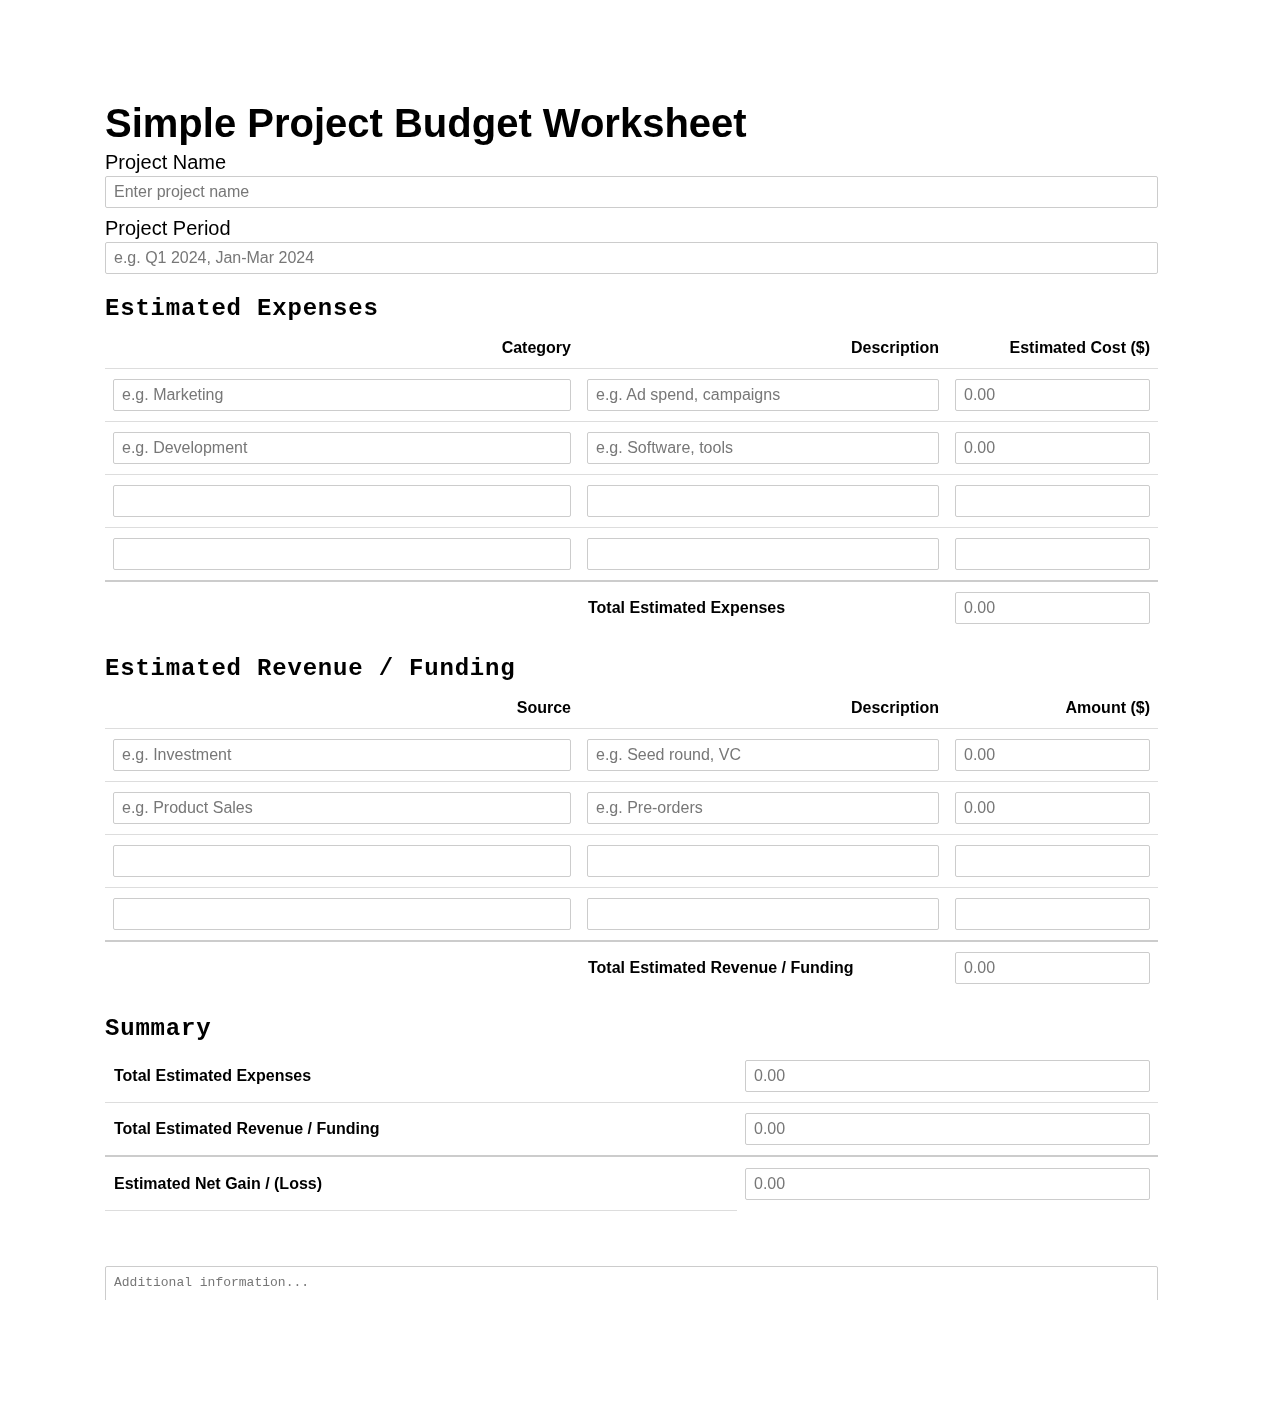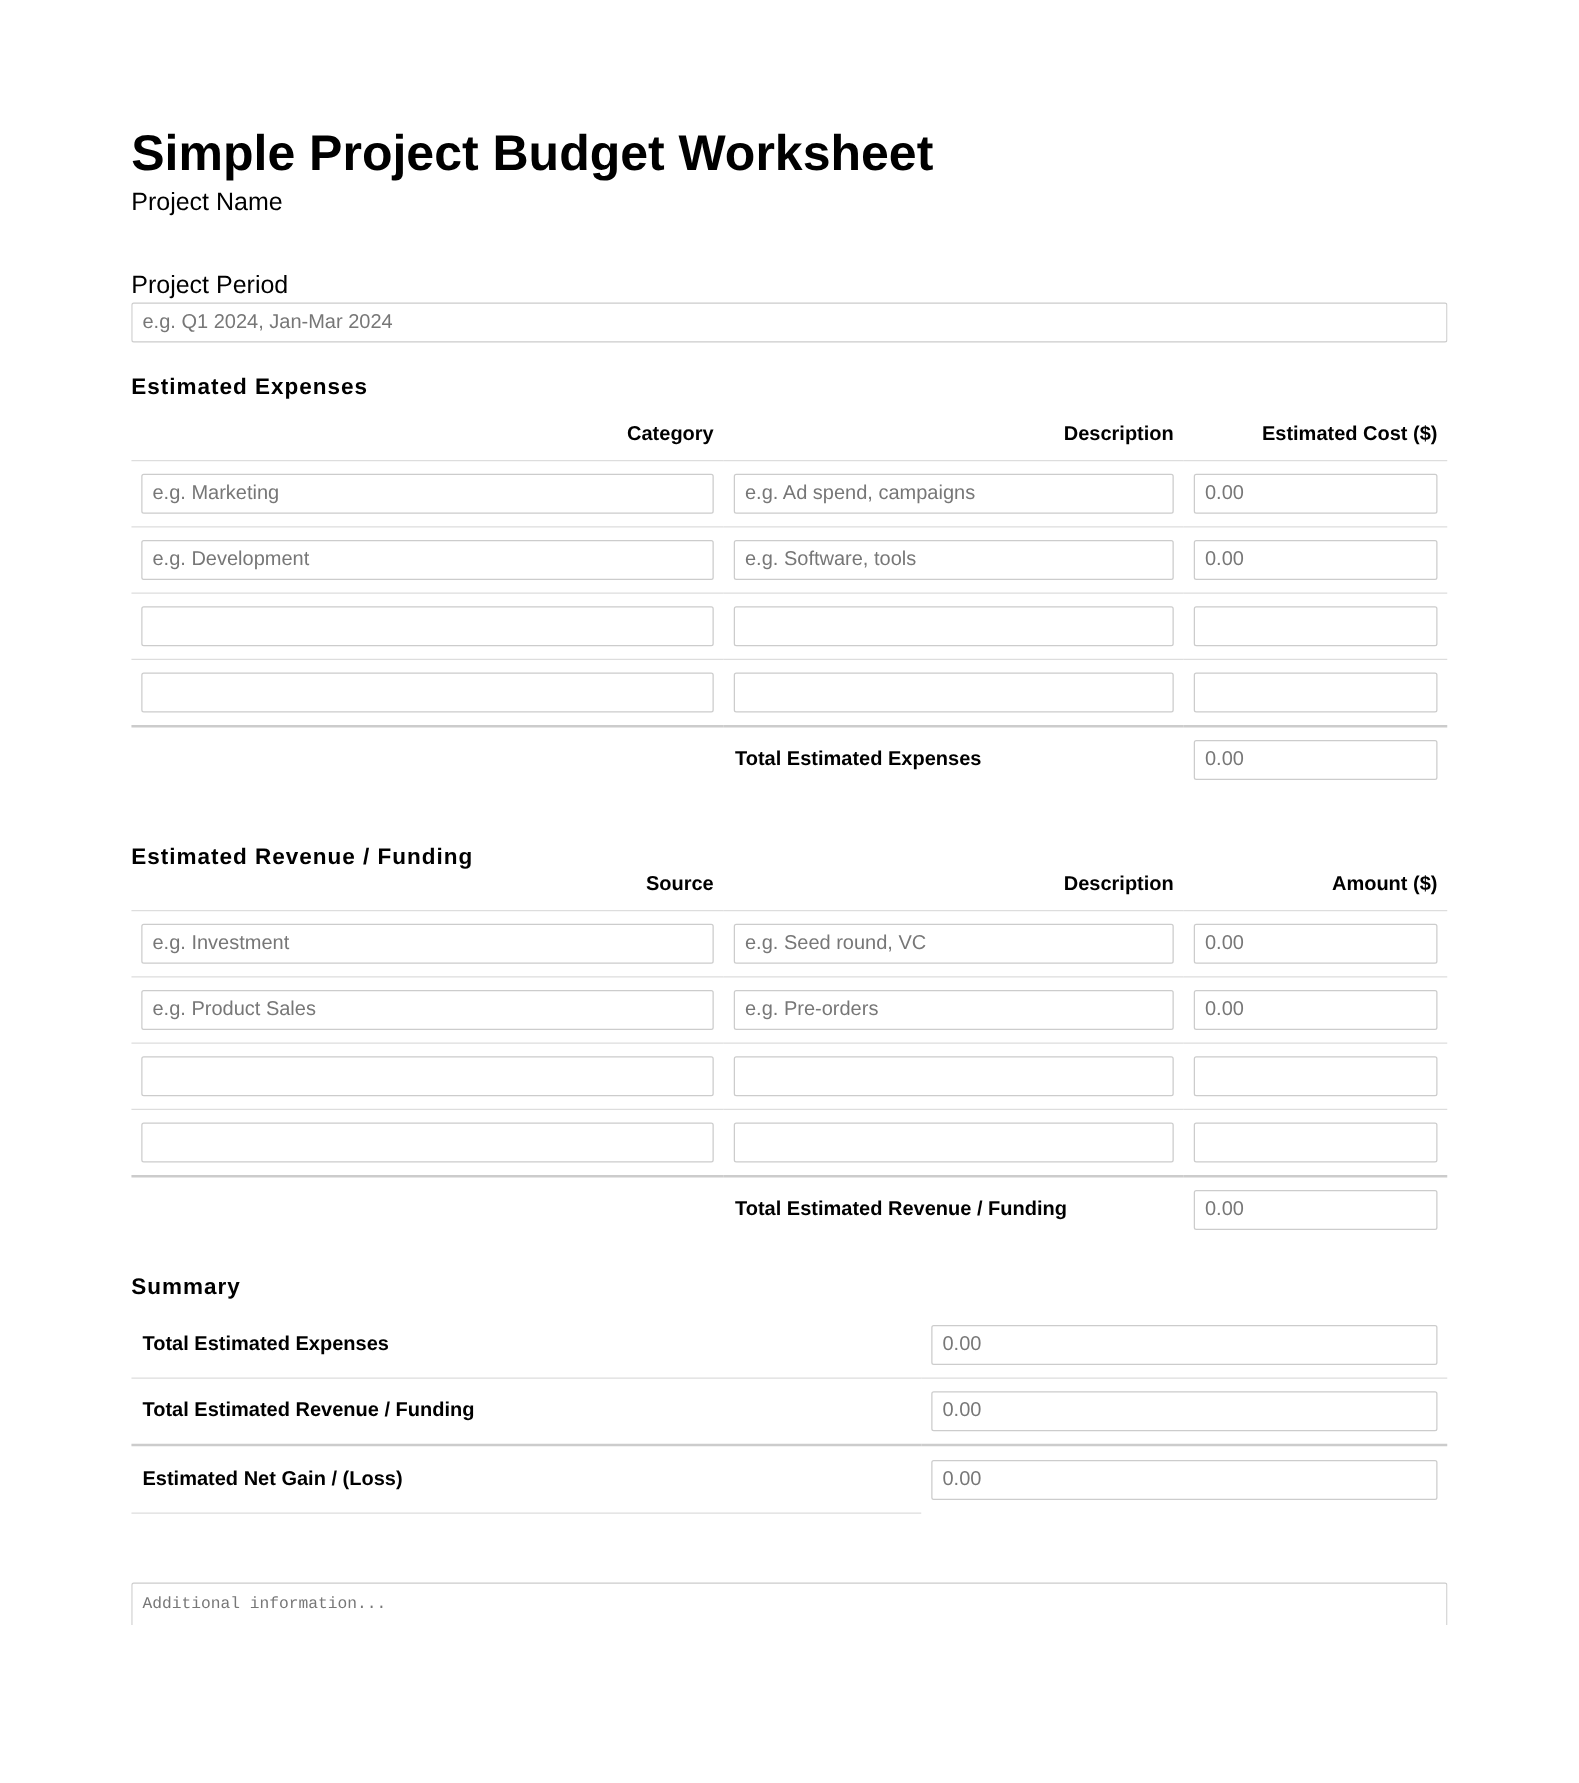--- a/index.html
+++ b/index.html
@@ -19,22 +19,22 @@
     position: absolute; left: 0; font-size: 20px; line-height: 20px;
   }
   input.text, textarea {
     box-sizing: border-box; border: 1px solid #cccccc; border-radius: 2px;
     font-family: "Liberation Sans", sans-serif; font-size: 16px; color: #000;
     padding: 0 8px; background: #fff; outline: none;
   }
   input.text::placeholder { color: #777777; }
   .full { position: absolute; left: 0; width: 1053px; height: 32px; }
   h2 {
-    position: absolute; left: 0; margin: 0; font-size: 18px; font-weight: bold;
-    letter-spacing: 0.8px; line-height: 22px;
+    position: absolute; left: 0; margin: 0; font-size: 24px; font-weight: bold;
+    letter-spacing: 0.8px; line-height: 22px; font-family: Liberation Mono, monospace;
   }
   table { position: absolute; left: 0; width: 1053px; border-collapse: collapse; }
   th {
     text-align: right; font-size: 16px; font-weight: bold; height: 40px;
     padding: 0 8px; border-bottom: 1px solid #dddddd; vertical-align: middle;
   }
   td { padding: 0 8px; height: 52px; border-bottom: 1px solid #dddddd; vertical-align: middle; }
   td input.text { width: 100%; height: 32px; }
   tr.last-row td { border-bottom: 2px solid #cccccc; }
   tr.total-row td { border-bottom: none; height: 52px; }
@@ -52,20 +52,21 @@
   }
   textarea::placeholder { color: #777777; }
 </style>
 </head>
 <body>
 
 <div class="page">
   <h1>Simple Project Budget Worksheet</h1>
 
   <label class="field-label" style="top:152px;">Project Name</label>
+  <input class="text full" style="top: 176px;" type="text" placeholder="Enter project name">
 
   <label class="field-label" style="top:218px;">Project Period</label>
   <input class="text full" style="top: 242px;" type="text" placeholder="e.g. Q1 2024, Jan-Mar 2024">
 
   <h2 style="top:298px;">Estimated Expenses</h2>
   <table style="top:328px;">
     <thead>
       <tr>
         <th class="col1">Category</th>
         <th class="col2">Description</th>
@@ -94,21 +95,21 @@
         <td><input class="text" type="text" placeholder="" style=""></td>
       </tr>
       <tr class="total-row">
         <td></td>
         <td class="total-label">Total Estimated Expenses</td>
         <td><input class="text" type="text" placeholder="0.00" style=""></td>
       </tr>
     </tbody>
   </table>
 
-  <h2 style="top:674px;">Estimated Revenue / Funding</h2>
+  <h2 style="top:658px;">Estimated Revenue / Funding</h2>
   <table style="top:688px;">
     <thead>
       <tr>
         <th class="col1">Source</th>
         <th class="col2">Description</th>
         <th class="col3">Amount ($)</th>
       </tr>
     </thead>
     <tbody>
       <tr>

